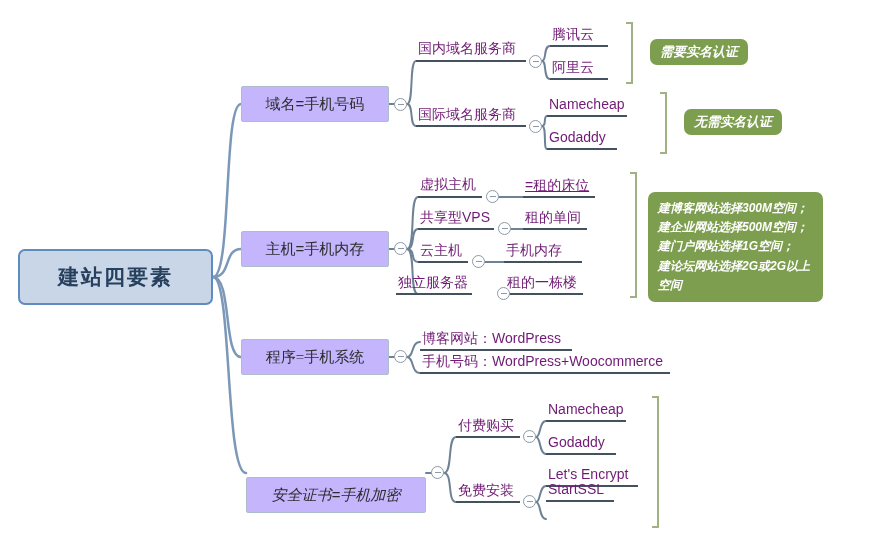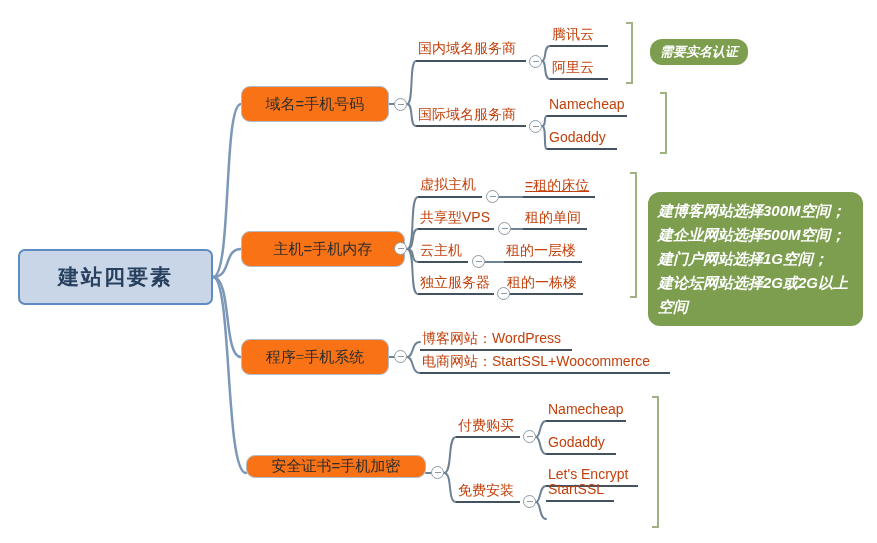--- a/index.html
+++ b/index.html
@@ -5,34 +5,34 @@
   html,body{margin:0;padding:0;background:#fff;}
   #canvas{position:relative;width:877px;height:543px;background:#ffffff;overflow:hidden;
     font-family:"Liberation Sans","DejaVu Sans",sans-serif;}
   #lines{position:absolute;left:0;top:0;z-index:0;}
 
   .root-node{position:absolute;left:18px;top:249px;width:195px;height:56px;z-index:2;
     background:#c8d6e8;border:2px solid #5f8cc0;border-radius:7px;box-sizing:border-box;
     display:flex;align-items:center;justify-content:center;
     font-size:21px;font-weight:bold;color:#27405e;letter-spacing:2px;white-space:nowrap;}
 
-  .branch-node{position:absolute;z-index:2;background:#f97316;border:1px solid #aebdcc;
-    border-radius:9px;box-sizing:border-box;display:flex;align-items:center;justify-content:center;
+  .branch-node{position:absolute;z-index:2;background:#c4b5fd;border:1px solid #aebdcc;
+    border-radius:2px;box-sizing:border-box;display:flex;align-items:center;justify-content:center;
     font-size:15px;color:#2d2d2d;white-space:nowrap;}
 
   .leaf{position:absolute;z-index:1;box-sizing:border-box;height:22px;padding:0 2px;
-    border-bottom:2px solid #44525f;font-size:14px;line-height:19px;color:#c2410c;white-space:nowrap;overflow:visible;}
+    border-bottom:2px solid #44525f;font-size:14px;line-height:19px;color:#701a75;white-space:nowrap;overflow:visible;}
 
   .collapse{position:absolute;z-index:3;width:13px;height:13px;box-sizing:border-box;
     background:#fff;border:1px solid #8d9aa6;border-radius:50%;}
   .collapse::after{content:"";position:absolute;left:2.5px;top:4.8px;width:6px;height:1.6px;background:#8d9aa6;}
 
-  .callout{position:absolute;z-index:2;background:#7d9e4f;color:#fff;border-radius:12px;
+  .callout{position:absolute;z-index:2;background:#7d9e4f;color:#fff;border-radius:7px;
     font-size:13px;font-style:italic;font-weight:bold;padding:4px 10px;white-space:nowrap;}
-  .callout.multi{width:215px;box-sizing:border-box;padding:7px 10px;font-size:15px;line-height:1.6;white-space:normal;}
+  .callout.multi{width:175px;box-sizing:border-box;padding:7px 10px;font-size:12px;line-height:1.6;white-space:normal;}
 
   .bracket{position:absolute;z-index:1;box-sizing:border-box;width:7px;
     border-top:2px solid #9fb284;border-right:2px solid #9fb284;border-bottom:2px solid #9fb284;}
 </style>
 </head>
 <body>
 
 <div id="canvas">
 
   <svg id="lines" width="877" height="543">
@@ -68,54 +68,55 @@
       <path d="M536,437 C541,437 539,421 546,421"></path>
       <path d="M536,437 C541,437 539,454 546,454"></path>
       <path d="M536,502 C541,502 539,486 546,486"></path>
       <path d="M536,502 C541,502 539,519 546,519"></path>
     </g>
   </svg>
 
   <div class="root-node">建站四要素</div>
 
   <div class="branch-node" style="left:241px;top:86px;width:148px;height:36px;">域名=手机号码</div>
-  <div class="branch-node" style="left:241px;top:231px;width:164px;height:36px;">主机=手机内存</div>
+  <div class="branch-node" style="left:241px;top:231px;width:148px;height:36px;">主机=手机内存</div>
   <div class="branch-node" style="left:241px;top:339px;width:148px;height:36px;font-family:Liberation Serif, serif;">程序=手机系统</div>
-  <div class="branch-node" style="left:246px;top:455px;width:180px;height:23px;">安全证书=手机加密</div>
+  <div class="branch-node" style="left:246px;top:477px;width:180px;height:36px;font-style:italic;">安全证书=手机加密</div>
 
   <div class="leaf" style="left:416px;top:40px;width:110px;font-family:Liberation Mono, monospace;">国内域名服务商</div>
   <div class="leaf" style="left:550px;top:25px;width:58px;">腾讯云</div>
   <div class="leaf" style="left:550px;top:58px;width:58px;">阿里云</div>
   <div class="leaf" style="left:416px;top:105px;width:110px;">国际域名服务商</div>
   <div class="leaf" style="left:547px;top:95px;width:80px;">Namecheap</div>
   <div class="leaf" style="left:547px;top:128px;width:70px;">Godaddy</div>
 
   <div class="bracket" style="left:626px;top:22px;height:62px;"></div>
   <div class="callout" style="left:650px;top:39px;">需要实名认证</div>
   <div class="bracket" style="left:660px;top:92px;height:62px;"></div>
+  <div class="callout" style="left:684px;top:109px;">无需实名认证</div>
 
   <div class="leaf" style="left:418px;top:176px;width:64px;font-family:Liberation Mono, monospace;">虚拟主机</div>
   <div class="leaf" style="left:523px;top:176px;width:72px;text-decoration:underline;">=租的床位</div>
   <div class="leaf" style="left:418px;top:208px;width:76px;">共享型VPS</div>
   <div class="leaf" style="left:523px;top:208px;width:64px;">租的单间</div>
   <div class="leaf" style="left:418px;top:241px;width:50px;">云主机</div>
-  <div class="leaf" style="left:504px;top:241px;width:78px;">租的一层楼</div>
-  <div class="leaf" style="left:418px;top:273px;width:76px;">独立服务器</div>
+  <div class="leaf" style="left:504px;top:241px;width:78px;">手机内存</div>
+  <div class="leaf" style="left:396px;top:273px;width:76px;">独立服务器</div>
   <div class="leaf" style="left:505px;top:273px;width:78px;">租的一栋楼</div>
 
   <div class="bracket" style="left:630px;top:172px;height:126px;"></div>
   <div class="callout multi" style="left:648px;top:192px;">
     <div>建博客网站选择300M空间；</div>
     <div>建企业网站选择500M空间；</div>
     <div>建门户网站选择1G空间；</div>
     <div>建论坛网站选择2G或2G以上空间</div>
   </div>
 
   <div class="leaf" style="left:420px;top:321px;width:152px;margin-top:8px;">博客网站：WordPress</div>
-  <div class="leaf" style="left:420px;top:352px;width:250px;">电商网站：StartSSL+Woocommerce</div>
+  <div class="leaf" style="left:420px;top:352px;width:250px;">手机号码：WordPress+Woocommerce</div>
 
   <div class="leaf" style="left:456px;top:416px;width:64px;">付费购买</div>
   <div class="leaf" style="left:546px;top:400px;width:80px;">Namecheap</div>
   <div class="leaf" style="left:546px;top:433px;width:70px;">Godaddy</div>
   <div class="leaf" style="left:456px;top:481px;width:64px;">免费安装</div>
   <div class="leaf" style="left:546px;top:465px;width:92px;">Let's Encrypt</div>
   <div class="leaf" style="left:546px;top:480px;width:68px;">StartSSL</div>
 
   <div class="bracket" style="left:652px;top:396px;height:132px;"></div>
 

